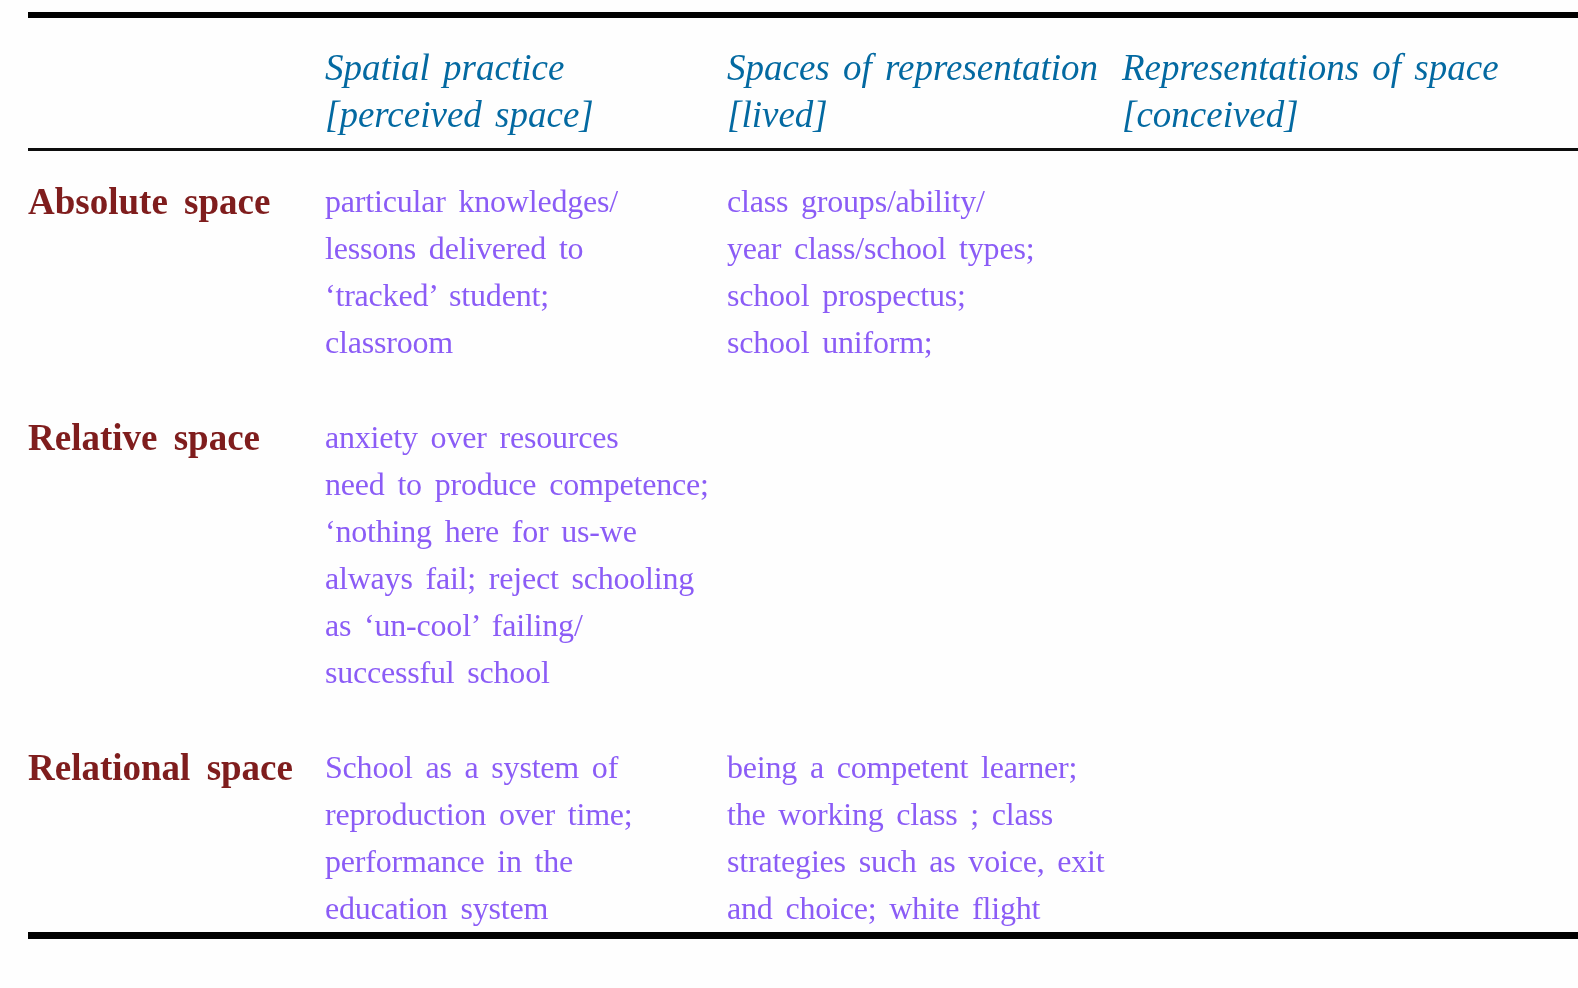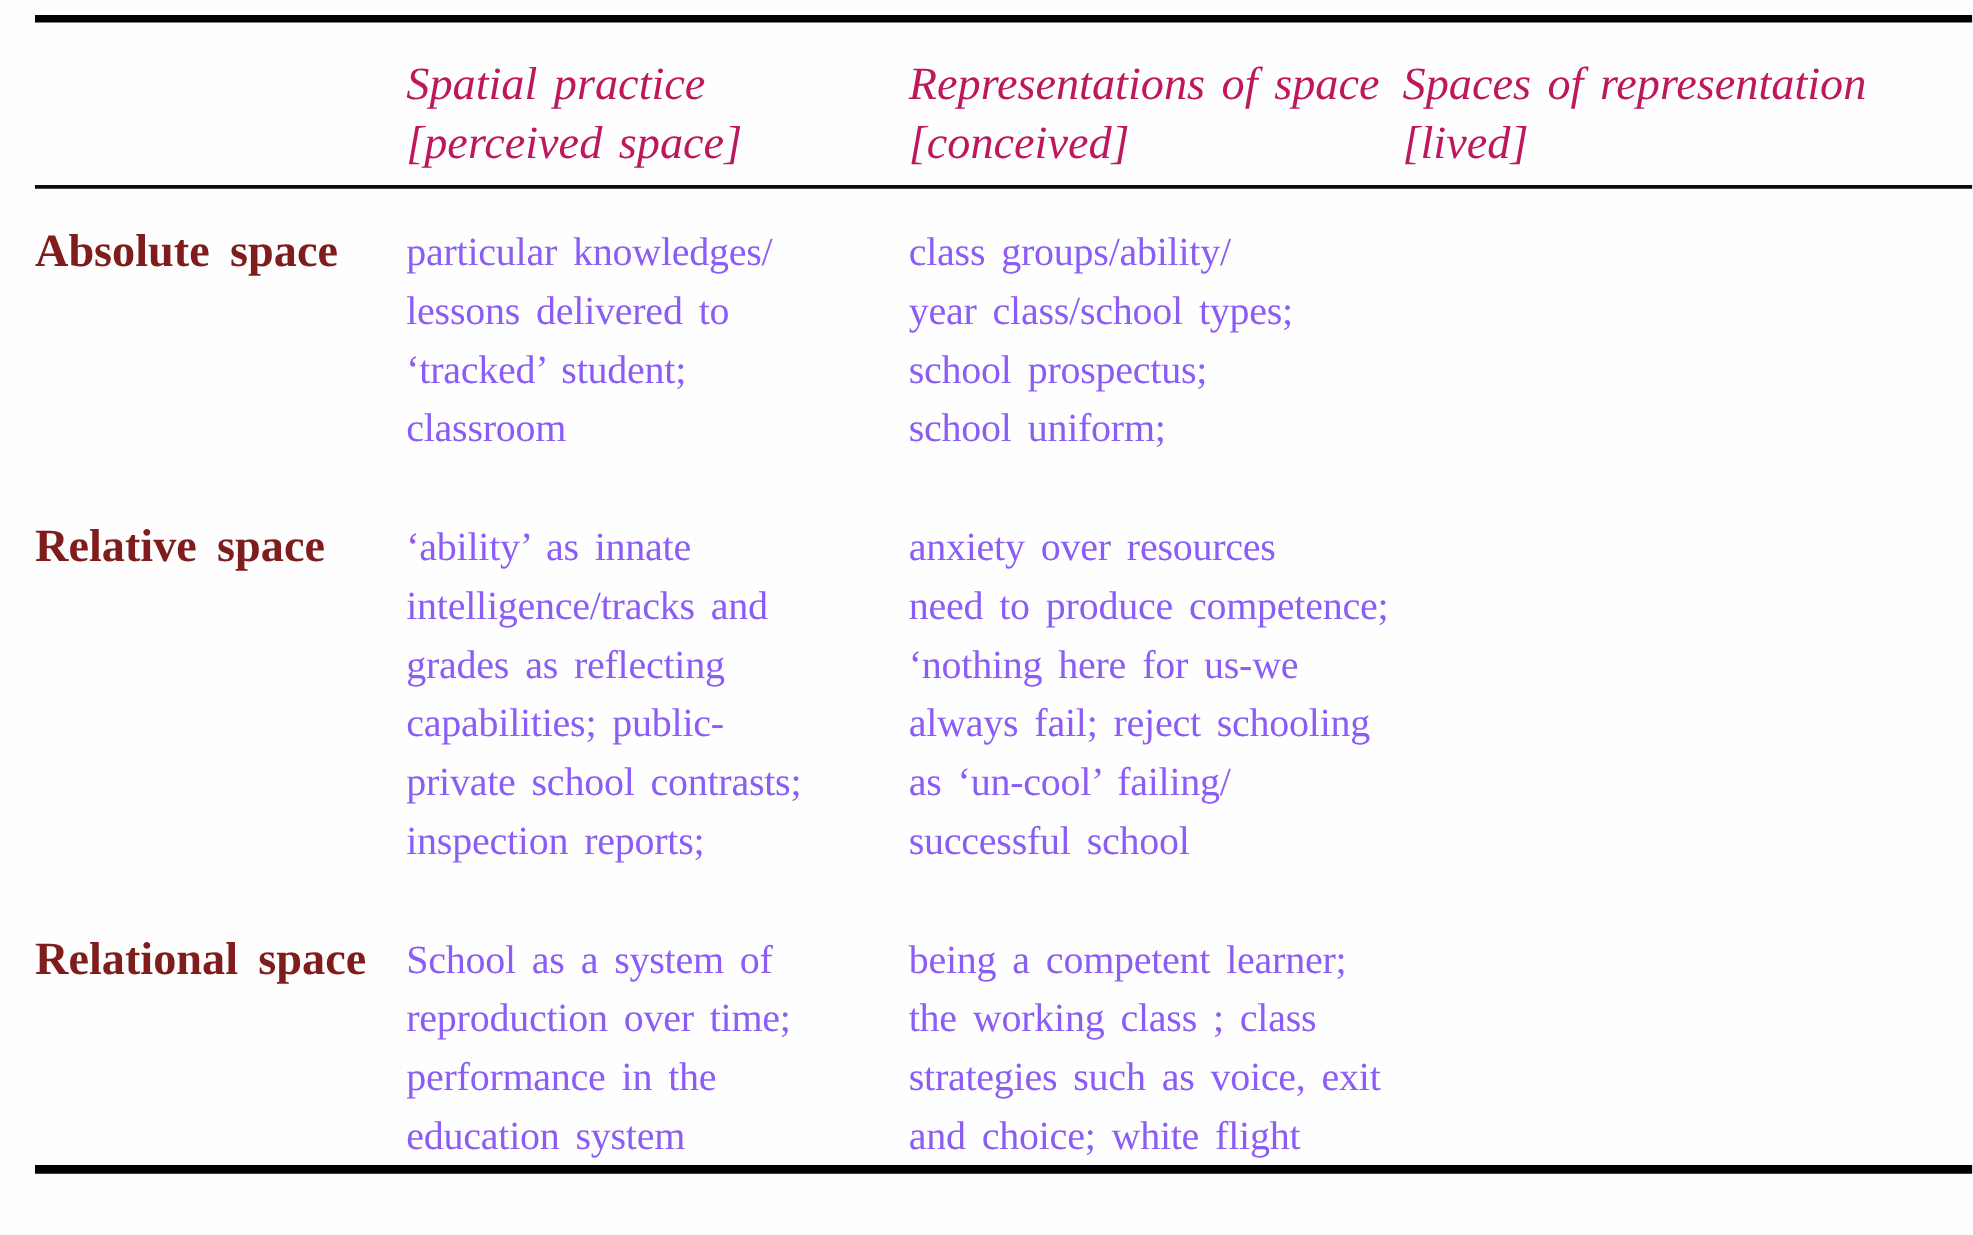--- a/index.html
+++ b/index.html
@@ -29,21 +29,21 @@
     grid-template-columns: 297px 402px 395px 1fr;
     align-items: start;
   }
   .header-row { padding: 26px 0 10px 0; }
   .header-cell {
     font-style: italic;
     font-size: 37px;
     line-height: 47px;
     white-space: pre;
     word-spacing: 4px;
-    color: #be185d;
+    color: #0369a1;
   }
   .tbody { padding-top: 27px; }
   .body-row { margin-bottom: 48px; }
   .body-row.last { margin-bottom: 0; }
   .cell {
     font-size: 32px;
     line-height: 47px;
     white-space: pre;
     word-spacing: 5px;
     letter-spacing: -0.2px;
@@ -61,50 +61,44 @@
 <body>
 
 <div class="page">
 
   <div class="rule rule-thick"></div>
 
   <div class="grid header-row">
     <div class="header-cell"></div>
     <div class="header-cell">Spatial practice
 [perceived space]</div>
+    <div class="header-cell">Spaces of representation
+[lived]</div>
     <div class="header-cell">Representations of space
 [conceived]</div>
-    <div class="header-cell">Spaces of representation
-[lived]</div>
   </div>
 
   <div class="rule rule-thin"></div>
 
   <div class="tbody">
 
     <div class="grid body-row">
       <div class="cell row-label">Absolute space</div>
       <div class="cell">particular knowledges/
 lessons delivered to
 ‘tracked’ student;
 classroom</div>
       <div class="cell">class groups/ability/
 year class/school types;
 school prospectus;
 school uniform;</div>
     </div>
 
     <div class="grid body-row">
       <div class="cell row-label">Relative space</div>
-      <div class="cell">‘ability’ as innate
-intelligence/tracks and
-grades as reflecting
-capabilities; public-
-private school contrasts;
-inspection reports;</div>
       <div class="cell">anxiety over resources
 need to produce competence;
 ‘nothing here for us-we
 always fail; reject schooling
 as ‘un-cool’ failing/
 successful school</div>
     </div>
 
     <div class="grid body-row last">
       <div class="cell row-label">Relational space</div>

